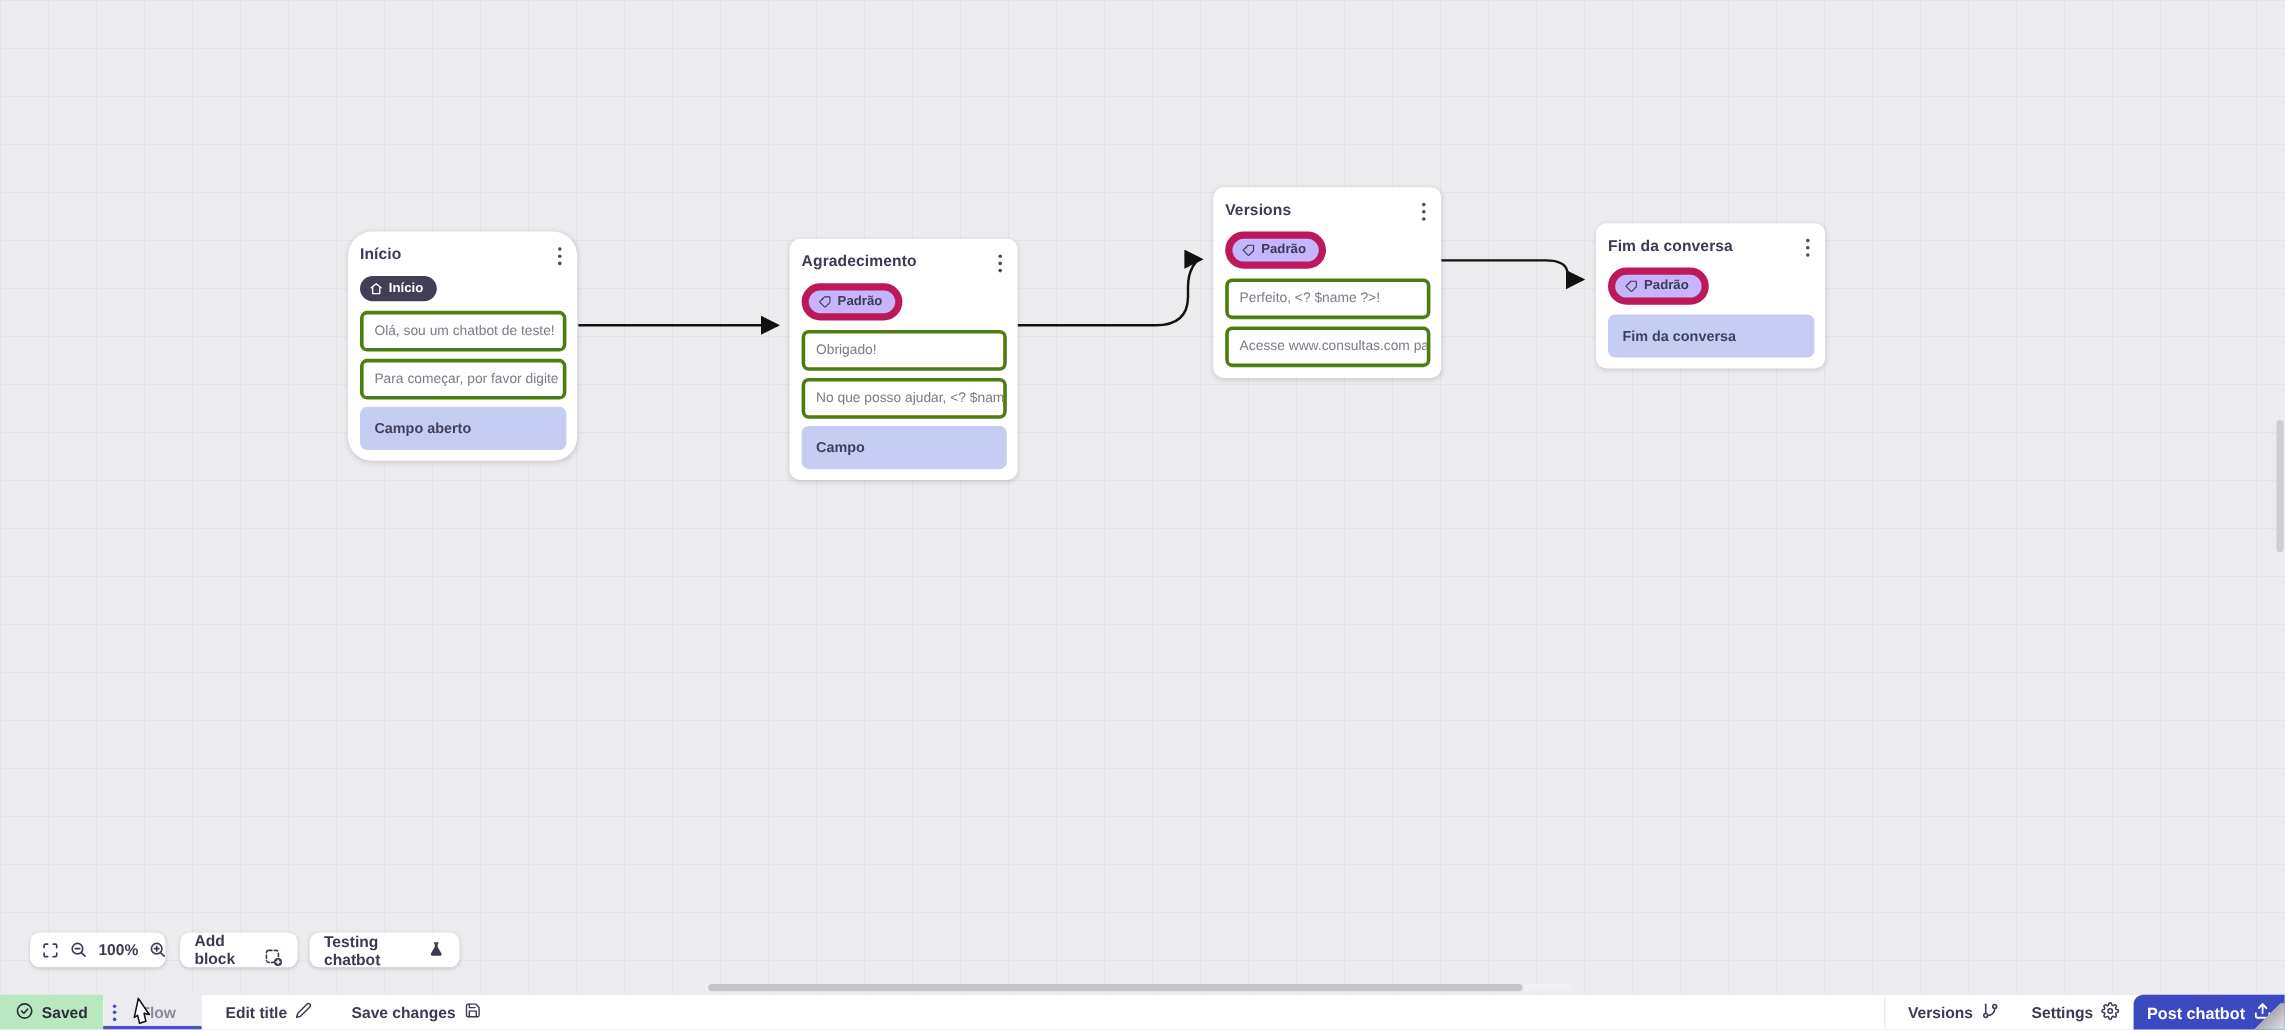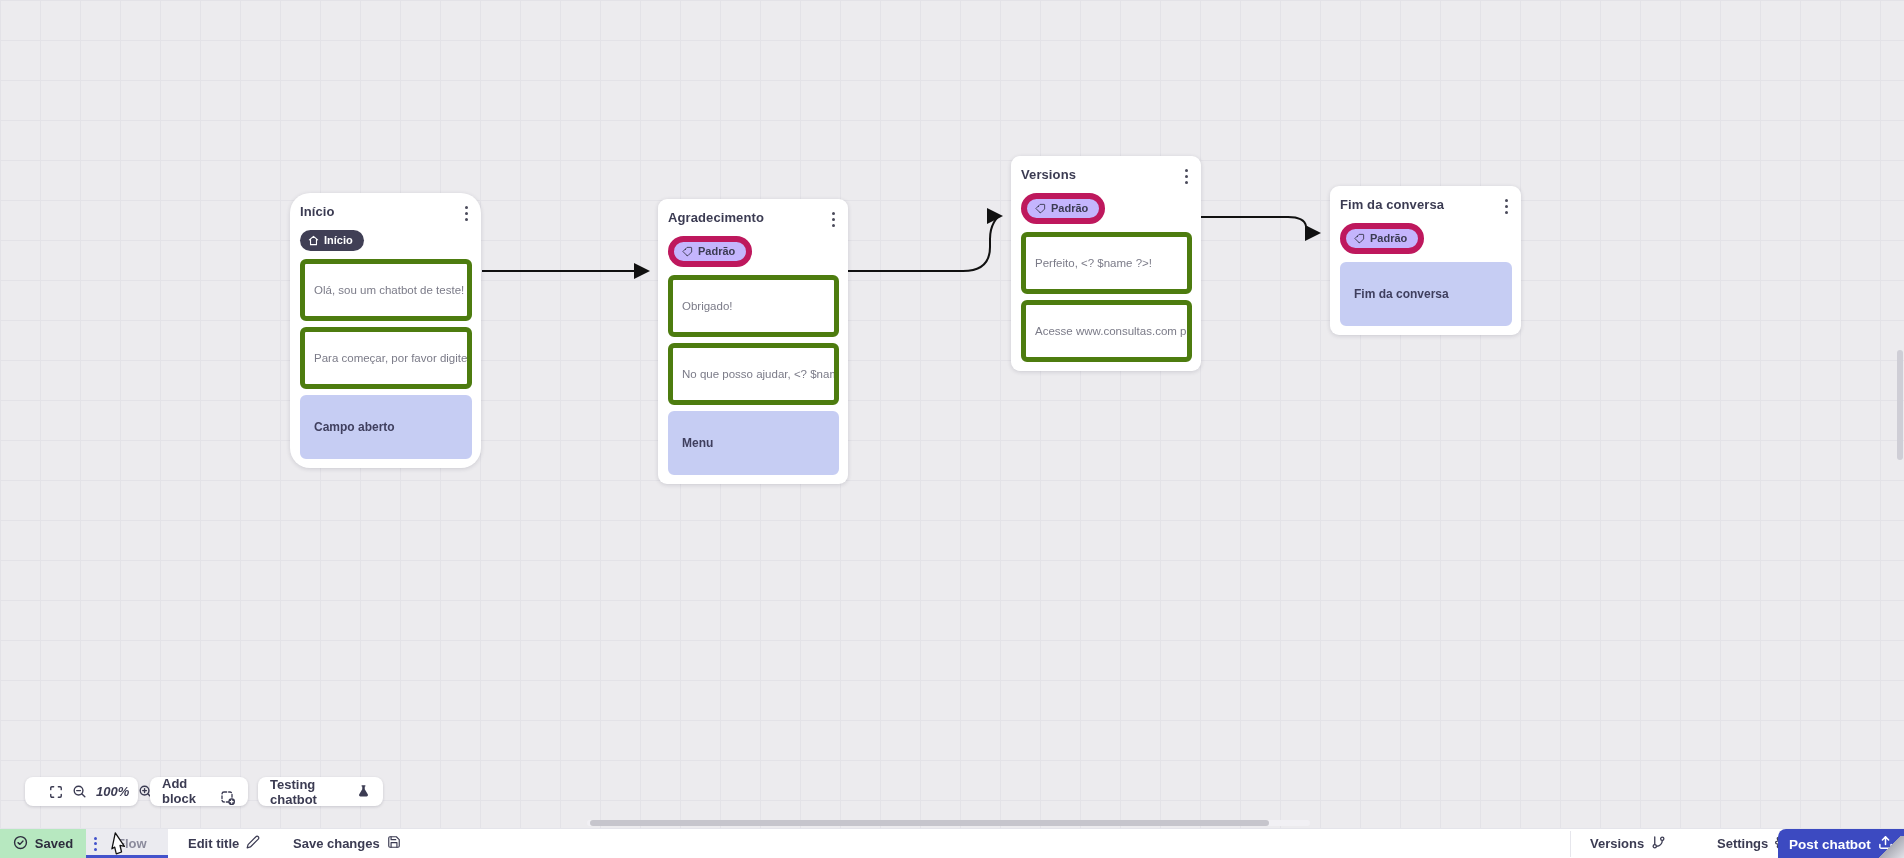--- a/index.html
+++ b/index.html
@@ -28,22 +28,22 @@
   .node-title{font-size:13px;font-weight:700;color:#3b3b52;letter-spacing:.1px;}
   .kebab{display:flex;flex-direction:column;gap:3px;align-items:center;padding:2px 4px;cursor:pointer;}
   .kebab i{width:3px;height:3px;border-radius:50%;background:#4a4a5a;display:block;}
   .badge-row{margin-top:7px;}
   .badge{display:inline-flex;align-items:center;gap:5px;border-radius:999px;
          font-size:11px;font-weight:700;line-height:1;}
   .badge.dark{background:#403f55;color:#fff;padding:5px 11px 5px 8px;}
   .badge.outline{background:#c4b5fd;border:6px solid #be185d;color:#3b3b52;padding:4px 11px 4px 8px;}
   .badge svg{display:block;}
   .msgs{margin-top:8px;display:flex;flex-direction:column;gap:6px;}
-  .msg{border:5px solid #4d7c0f;background:#fff;border-radius:6px;
-       padding:20px 9px;font-size:11.5px;color:#7b7b88;
+  .msg{border:3px solid #4d7c0f;background:#fff;border-radius:6px;
+       padding:8px 9px;font-size:11.5px;color:#7b7b88;
        white-space:nowrap;overflow:hidden;text-overflow:clip;}
   .msg.highlight{background:#c6cdf3;border-color:#c6cdf3;color:#3f3f5e;font-weight:700;font-size:12px;}
   
   .float-btn{
     position:absolute;top:777px;height:29px;background:#fff;border-radius:8px;
     box-shadow:0 1px 3px rgba(40,40,60,.18);
     display:flex;align-items:center;gap:8px;padding:0 12px;
     font-size:13px;font-weight:700;color:#3b3b52;box-sizing:border-box;cursor:pointer;
   }
   .float-btn .icon{display:flex;align-items:center;}
@@ -58,21 +58,21 @@
            font-size:13px;font-weight:700;color:#3b3b52;cursor:pointer;}
   .saved{left:0;width:86px;background:#b7e8c0;justify-content:center;color:#2d2d3d;}
   .flow-tab{left:86px;width:82px;background:#ebebf0;padding-left:8px;box-sizing:border-box;gap:10px;}
   .flow-tab .label{color:#8b8b9c;font-weight:700;margin-left:10px;}
   .flow-underline{position:absolute;left:86px;bottom:0;width:82px;height:3px;background:#4353cb;}
   .drag-dots{display:flex;flex-direction:column;gap:2.5px;}
   .drag-dots i{width:3px;height:3px;border-radius:50%;background:#4353cb;display:block;}
   .edit-title{left:188px;}
   .save-changes{left:293px;}
   .versions{left:1590px;}
-  .settings{left:1693px;margin-left:24px;}
+  .settings{left:1693px;}
   .sb-divider{position:absolute;left:1570px;top:2px;width:1px;height:26px;background:#e6e6ec;}
   .post-btn{left:1778px;width:126px;height:30px;background:#3c4ac1;color:#fff;
             justify-content:center;border-radius:8px 0 0 0;font-size:13.5px;}
   .corner-fold{position:absolute;right:0;bottom:0;width:26px;height:22px;
                background:linear-gradient(135deg,rgba(255,255,255,0) 46%,#a9aab4 47%,#e2e2e8 100%);}
   .cursor{position:absolute;left:110px;bottom:-2px;z-index:50;pointer-events:none;}
   svg{overflow:visible;}
 </style>
 </head>
 <body>
@@ -133,21 +133,21 @@
               <path d="M20.6 13.4 12 22l-9-9V4a1 1 0 0 1 1-1h9l7.6 7.6a2 2 0 0 1 0 2.8z" transform="rotate(90 12 12)"></path>
               <circle cx="7.5" cy="7.5" r="1.3" fill="#3b3b52" stroke="none"></circle>
             </svg>
         </span>
         <span>Padrão</span>
       </span>
     </div>
     <div class="msgs">
       <div class="msg">Obrigado!</div>
       <div class="msg">No que posso ajudar, &lt;? $name ...</div>
-      <div class="msg highlight">Menu</div>
+      <div class="msg highlight">Campo</div>
     </div>
   </div>
 
   <div class="node" style="left:1011px;top:156px;width:190px;">
     <div class="node-header">
       <span class="node-title">Versions</span>
       <span class="kebab">
           <i></i>
           <i></i>
           <i></i>
@@ -188,21 +188,21 @@
             </svg>
         </span>
         <span>Padrão</span>
       </span>
     </div>
     <div class="msgs">
       <div class="msg highlight">Fim da conversa</div>
     </div>
   </div>
 
-  <div class="float-btn" style="left:25px;width:113px;gap:9px;padding:0 24px;font-style:italic;">
+  <div class="float-btn" style="left:25px;width:113px;gap:9px;padding:0 10px;">
     <span class="icon">
       <svg width="14" height="14" viewBox="0 0 24 24" fill="none" stroke="#3b3b52" stroke-width="2.4" stroke-linecap="round" stroke-linejoin="round">
           <path d="M3 8V5a2 2 0 0 1 2-2h3"></path>
           <path d="M16 3h3a2 2 0 0 1 2 2v3"></path>
           <path d="M21 16v3a2 2 0 0 1-2 2h-3"></path>
           <path d="M8 21H5a2 2 0 0 1-2-2v-3"></path>
         </svg>
     </span>
     <span class="icon">
       <svg width="15" height="15" viewBox="0 0 24 24" fill="none" stroke="#3b3b52" stroke-width="2.2" stroke-linecap="round">

